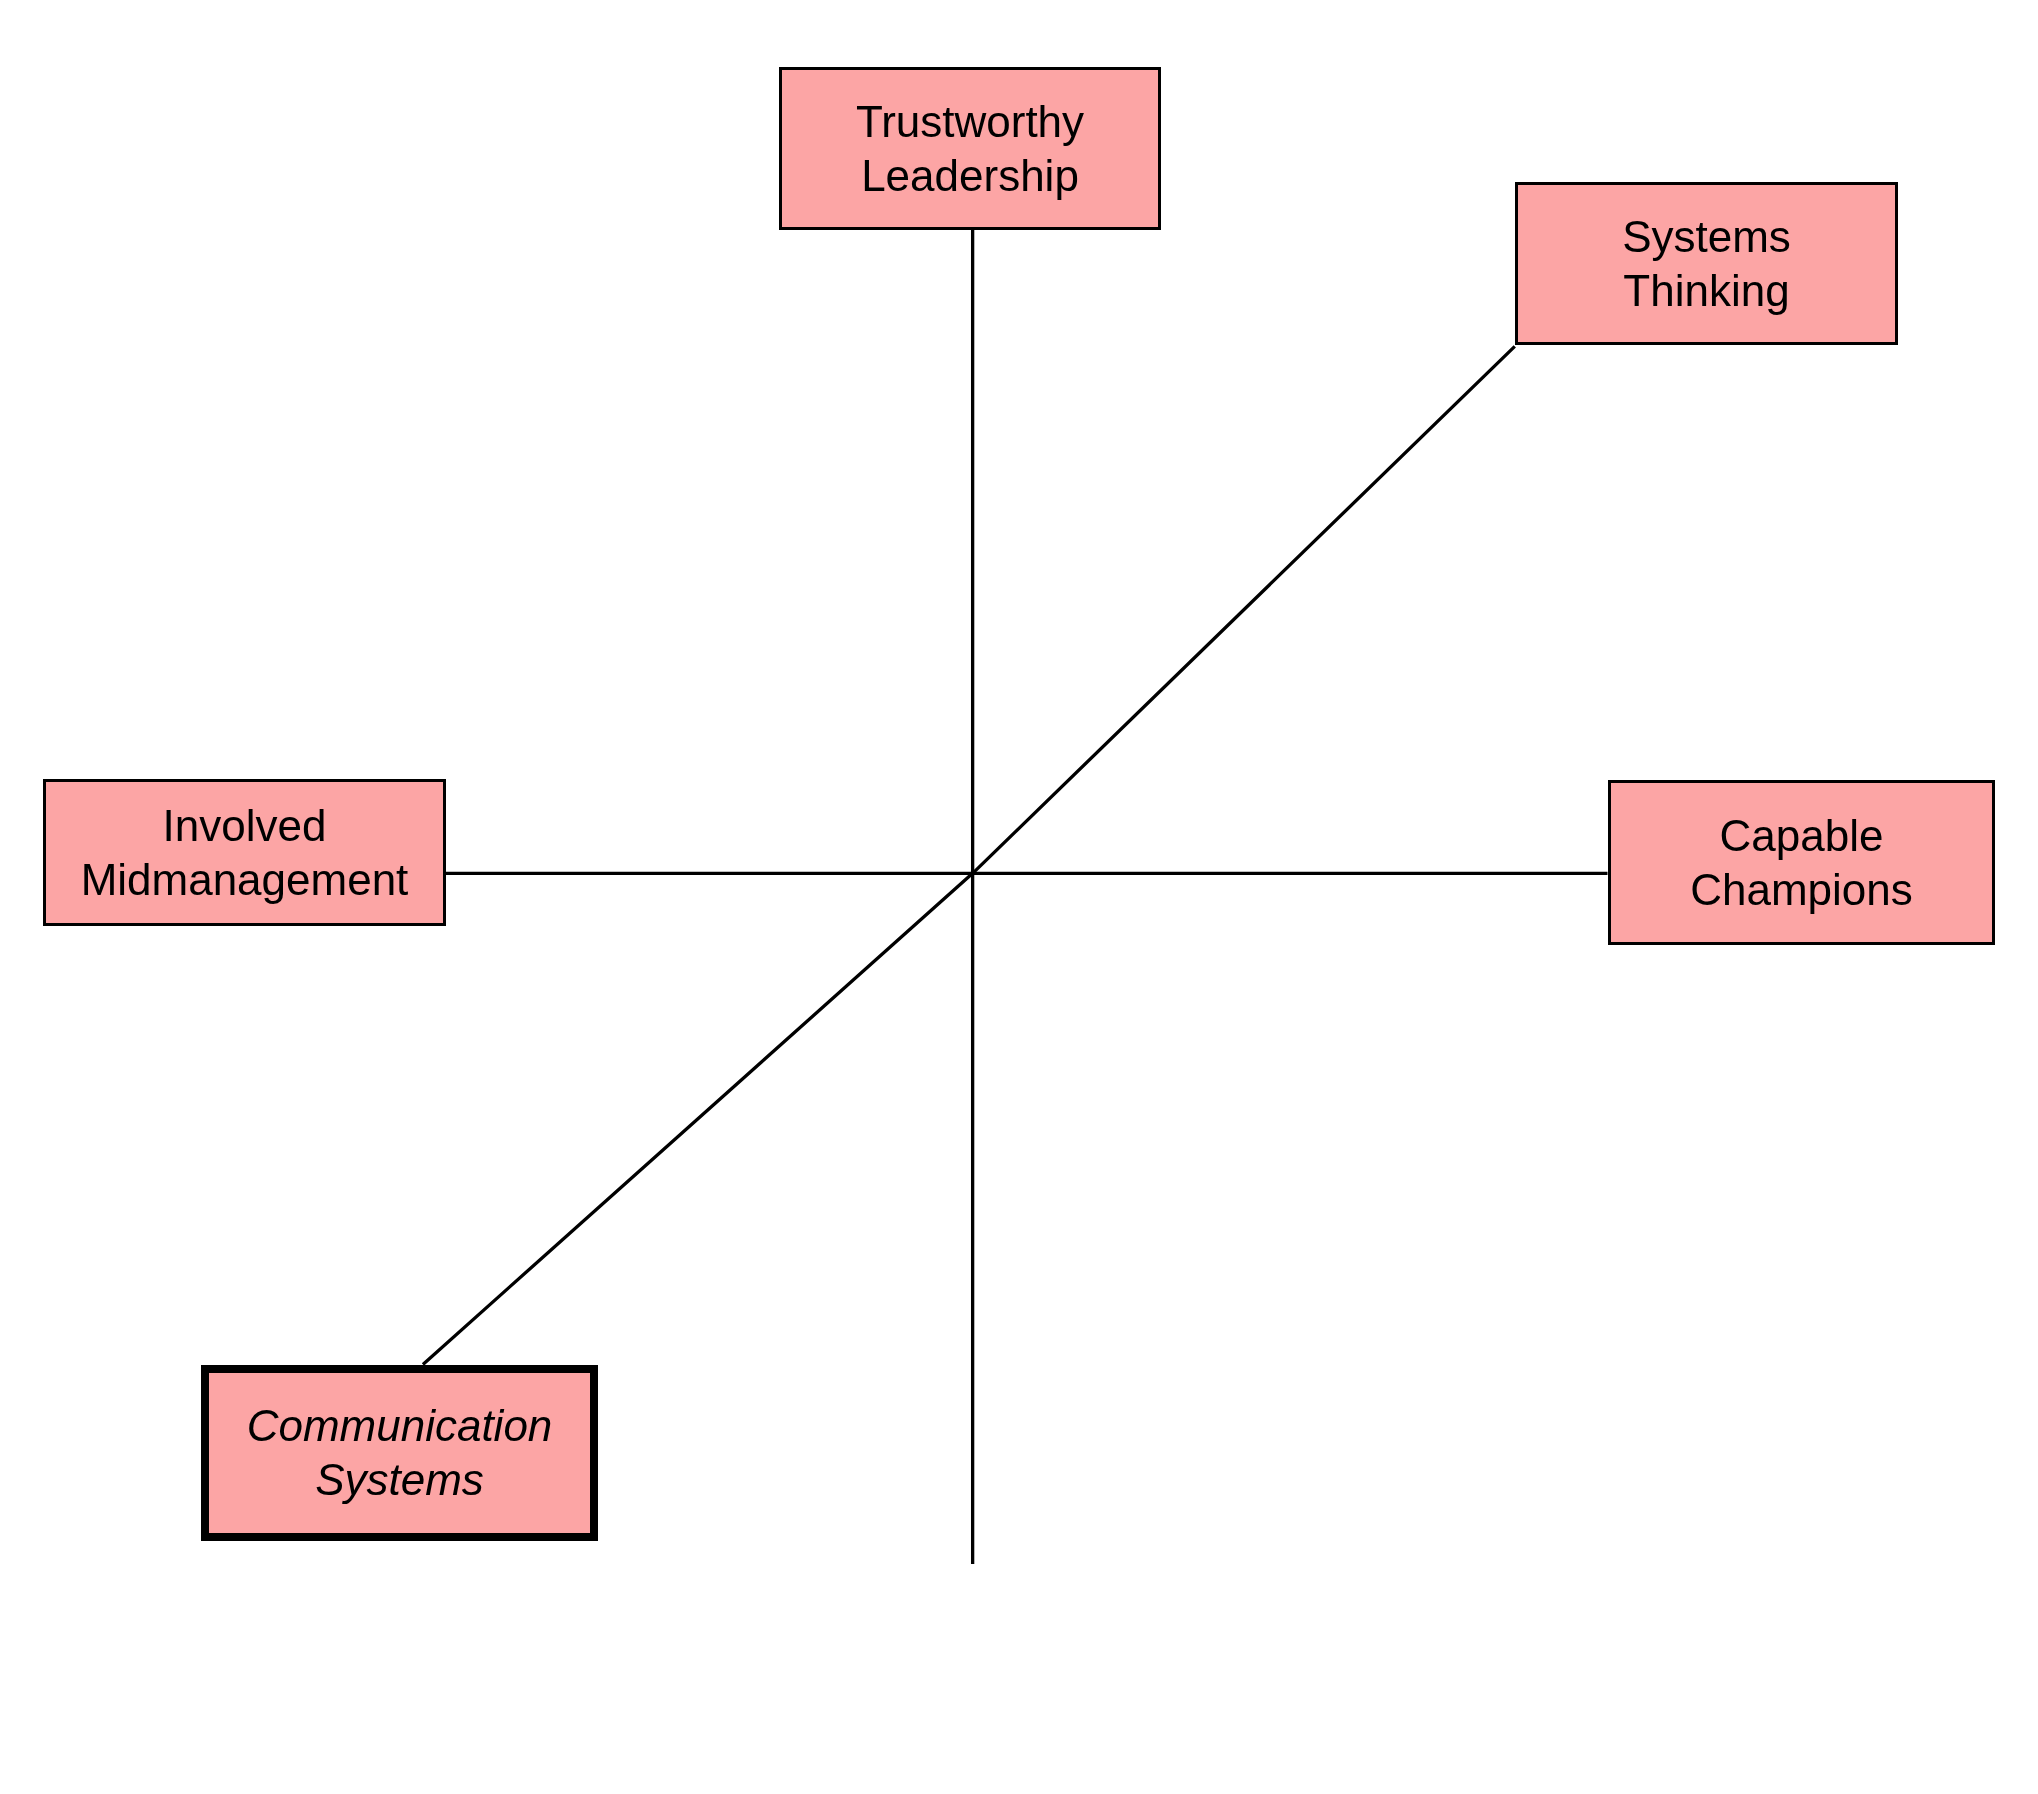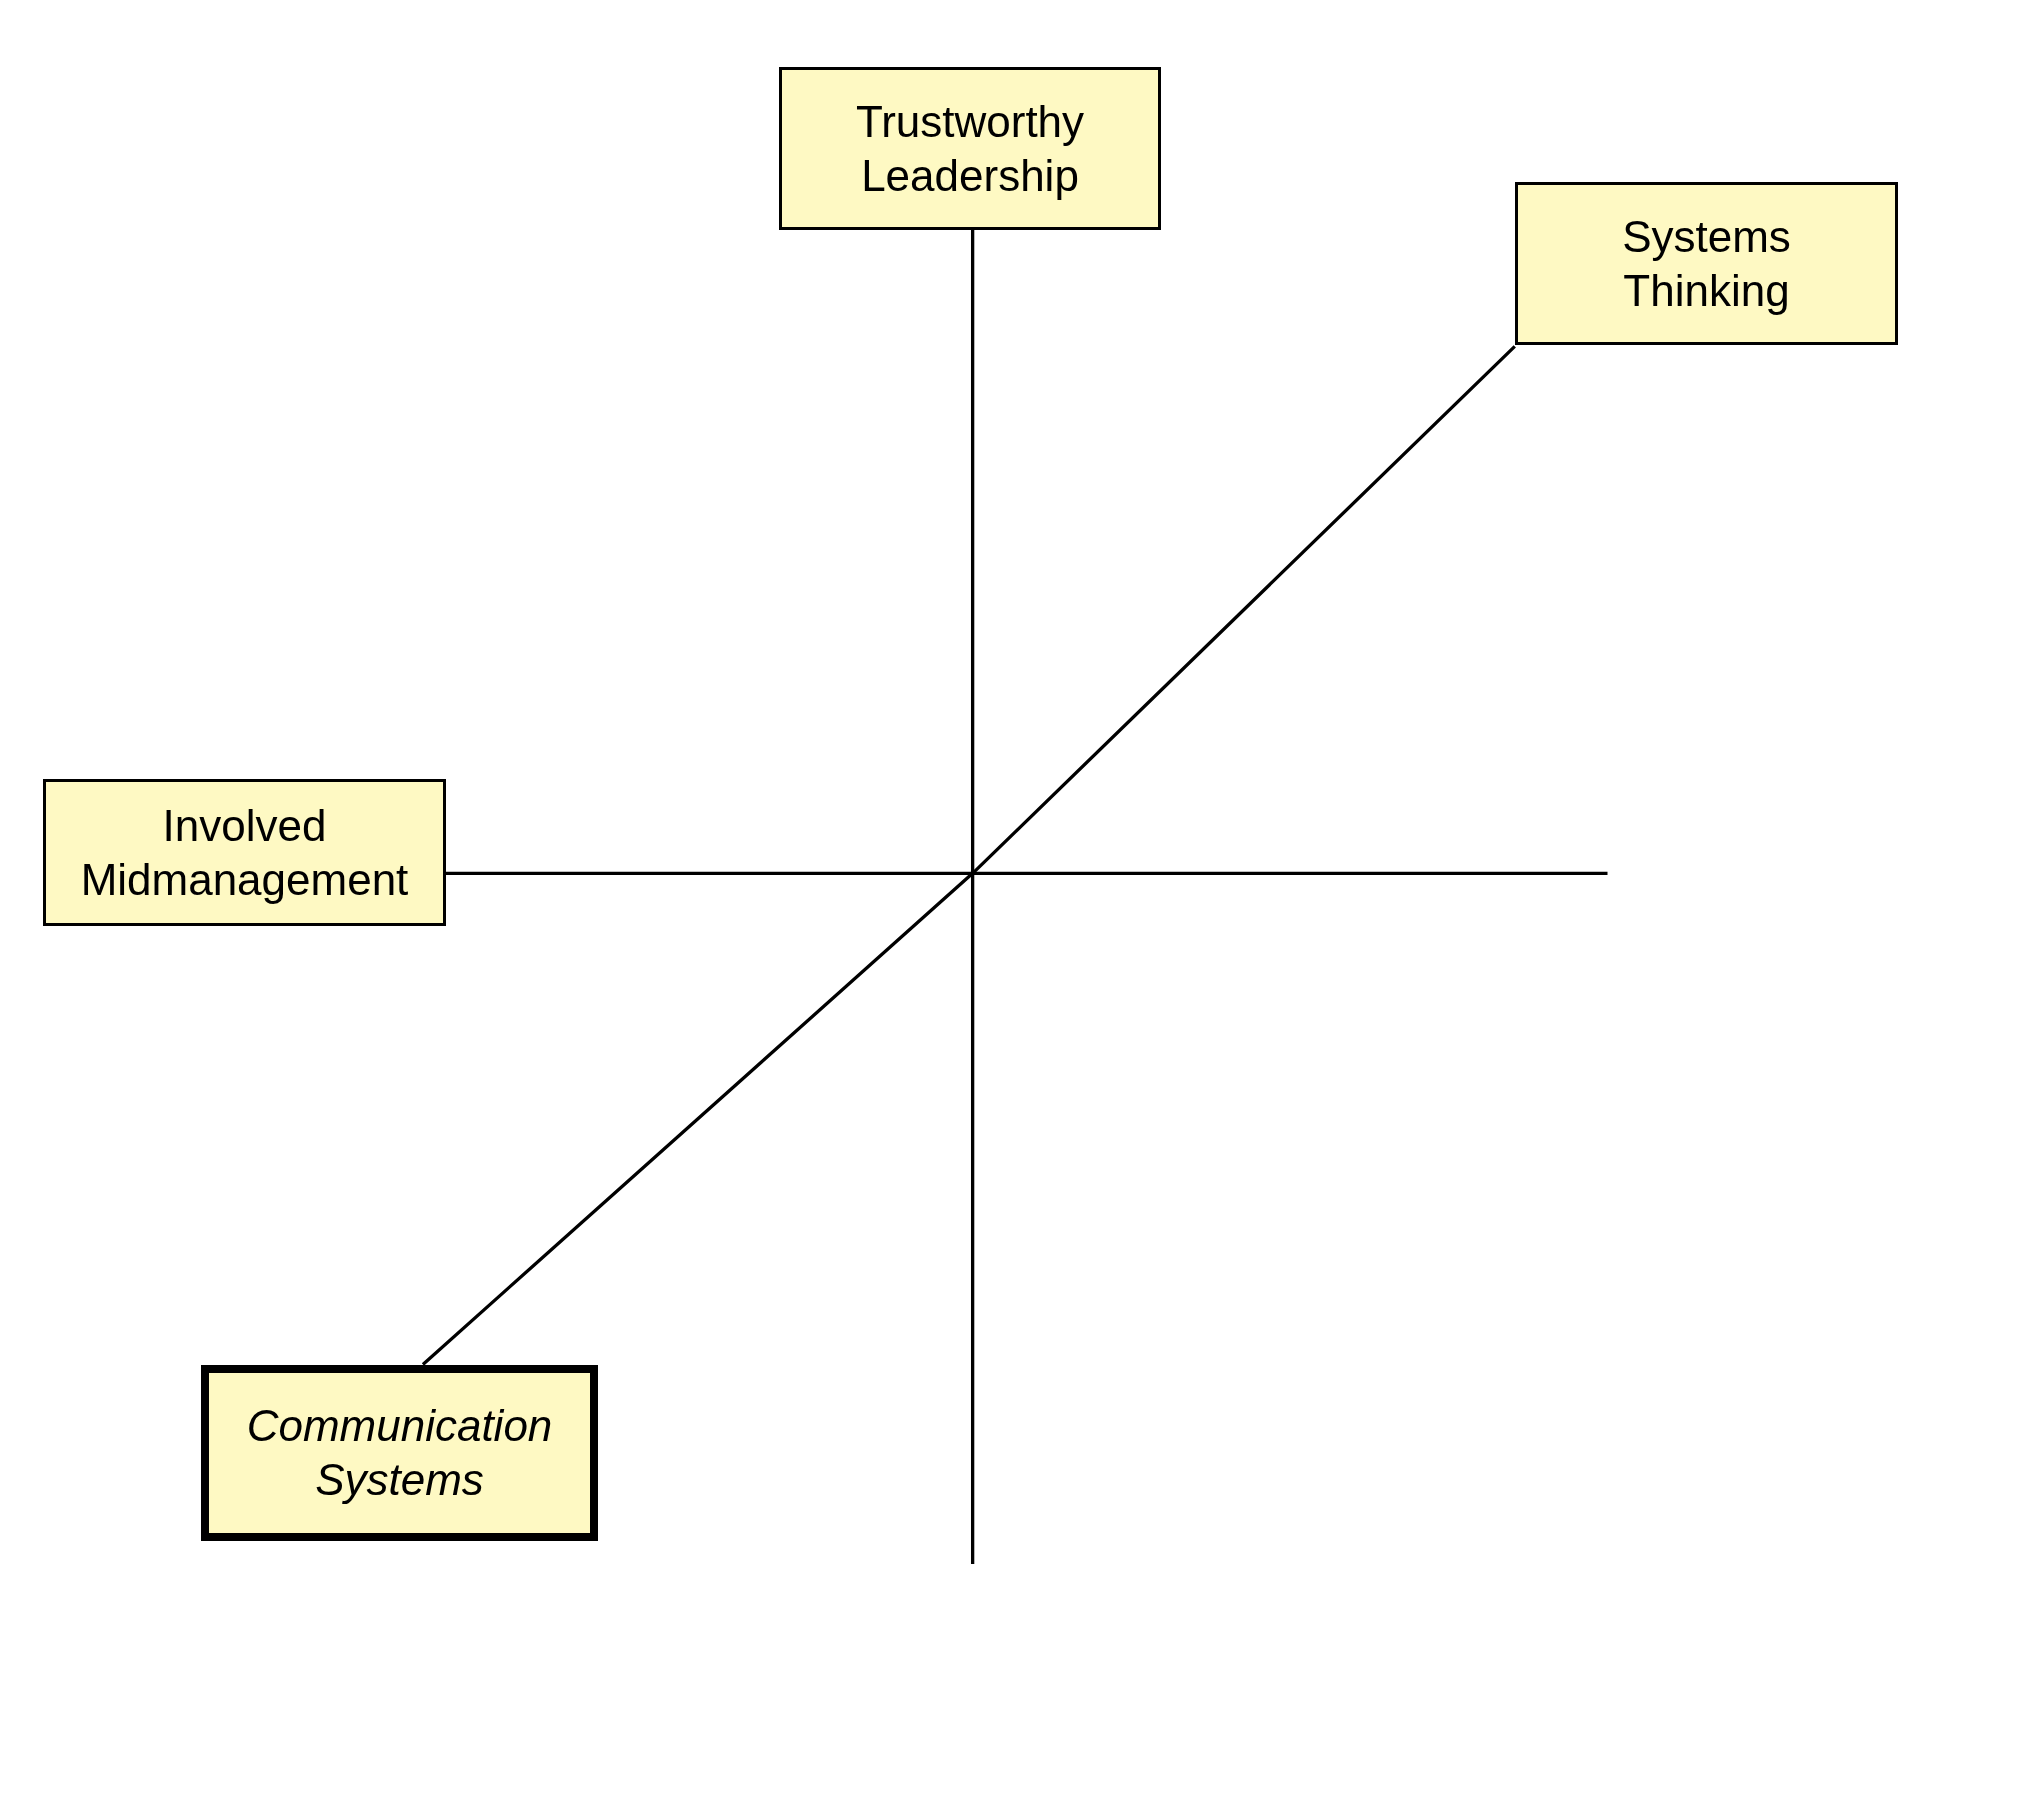--- a/index.html
+++ b/index.html
@@ -24,21 +24,21 @@
     height: 1794px;
   }
   #connectors path {
     stroke: #000000;
     stroke-width: 3.5;
     fill: none;
   }
   .node {
     position: absolute;
     box-sizing: border-box;
-    background: #fef9c3;
+    background: #fca5a5;
     border: 3.8px solid #000000;
     display: flex;
     align-items: center;
     justify-content: center;
     text-align: center;
   }
   .node.emphasized {
     border-width: 8.5px;
     font-style: italic;
   }
@@ -75,20 +75,24 @@
   <div class="node" id="node-systems-thinking">
     <span class="node-label">Systems
 Thinking</span>
   </div>
 
   <div class="node" id="node-involved-midmanagement">
     <span class="node-label">Involved
 Midmanagement</span>
   </div>
 
+  <div class="node" id="node-capable-champions">
+    <span class="node-label">Capable
+Champions</span>
+  </div>
 
   <div class="node emphasized" id="node-communication-systems">
     <span class="node-label">Communication
 Systems</span>
   </div>
 
 
 </div>
 
 

